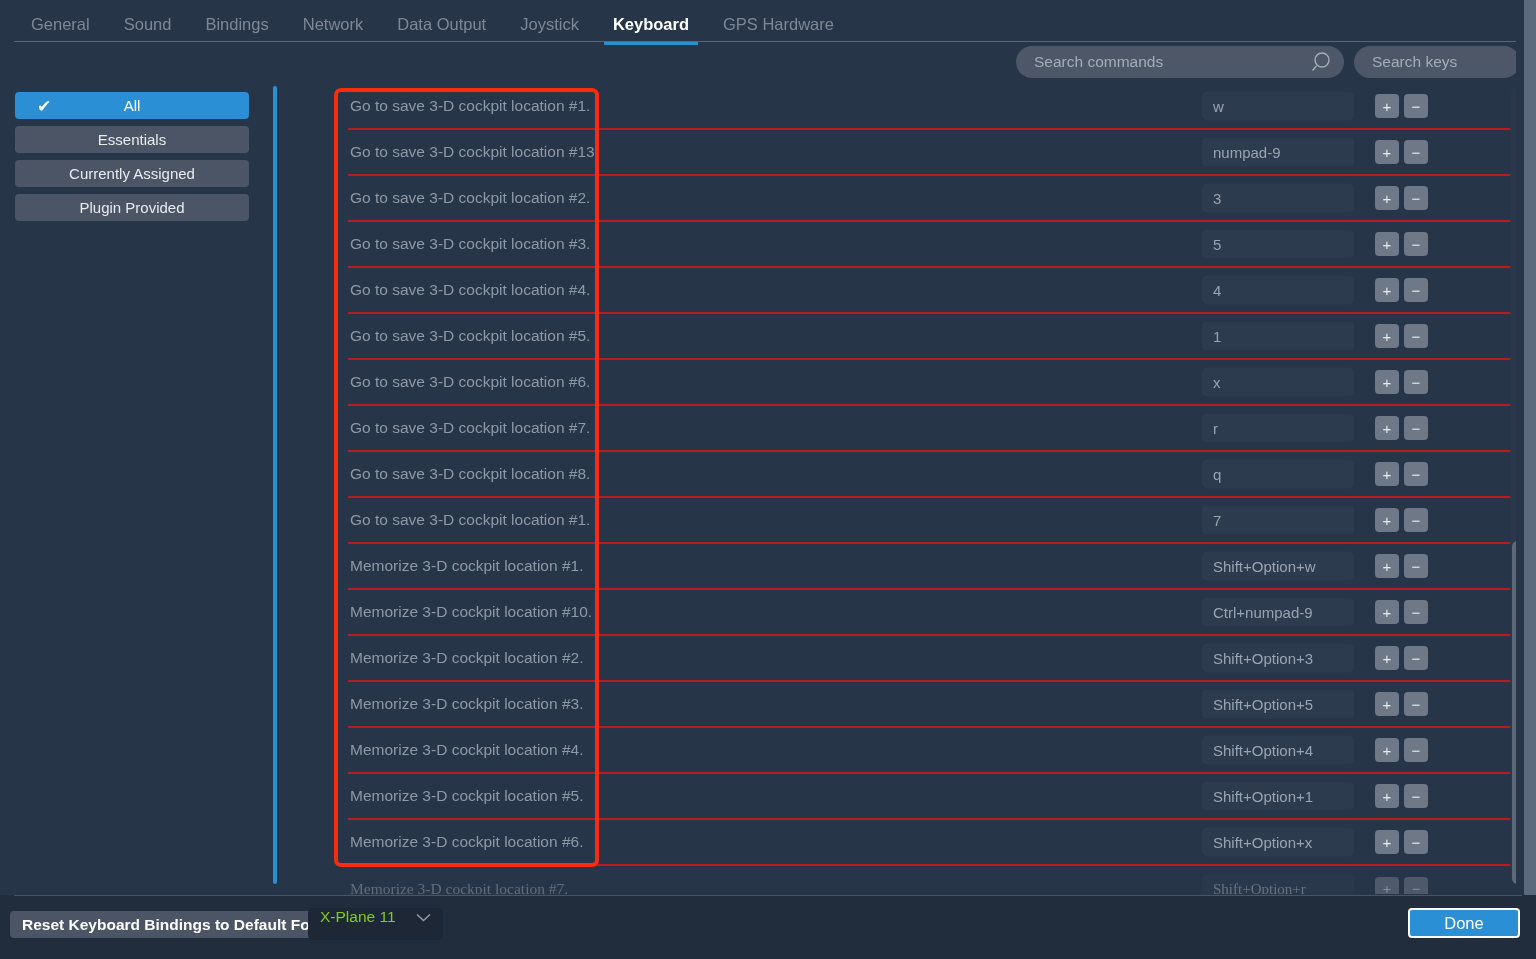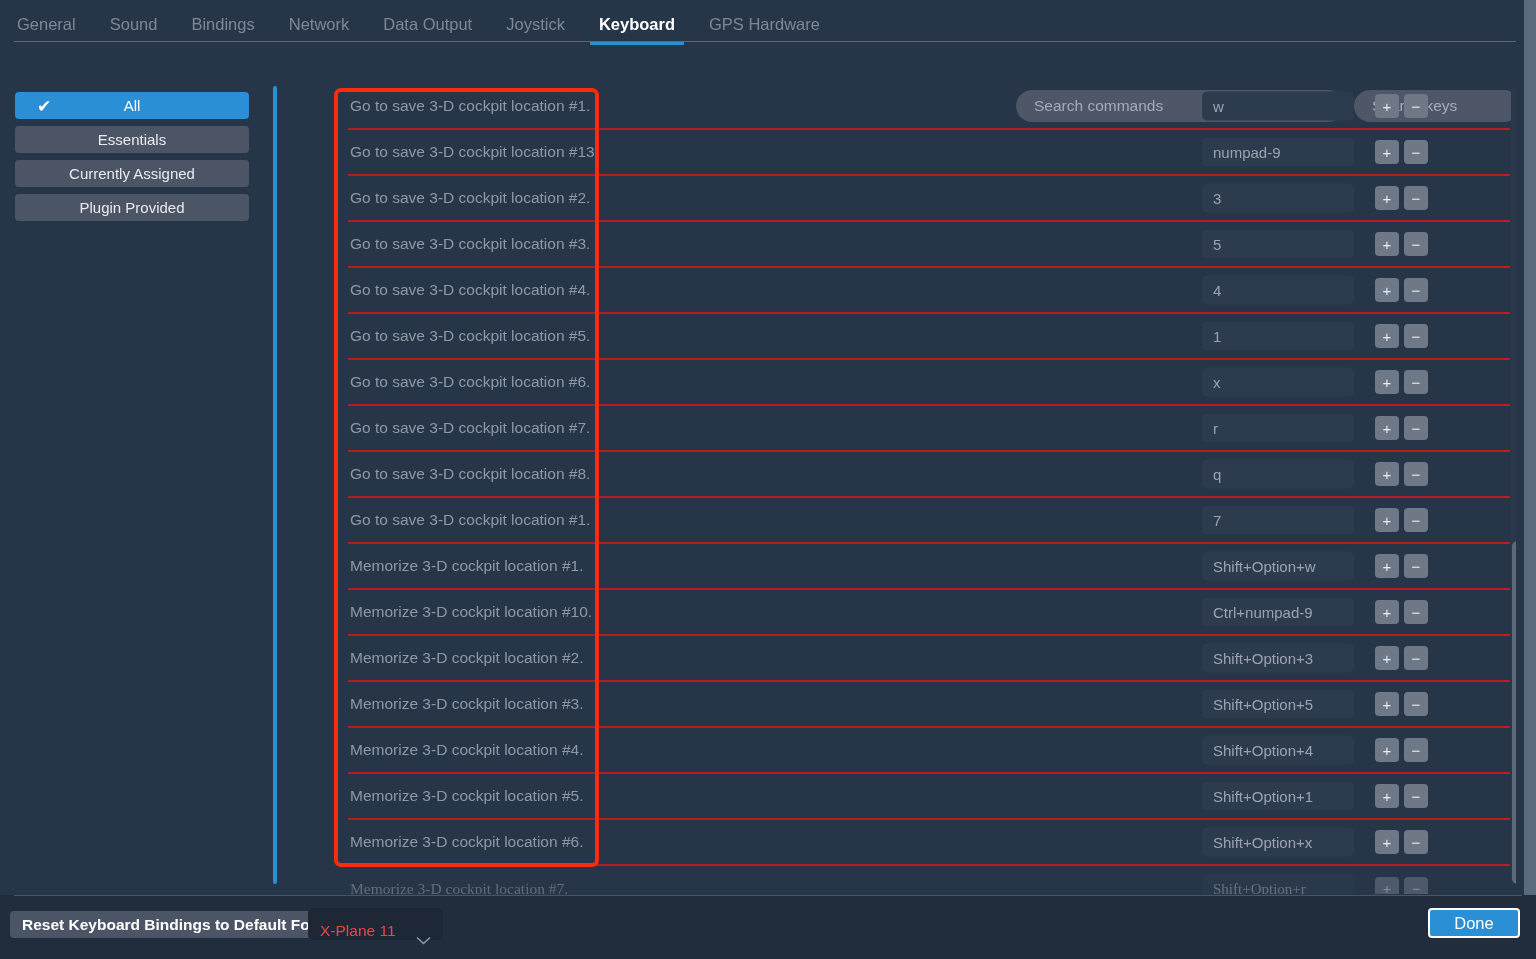--- a/index.html
+++ b/index.html
@@ -15,21 +15,21 @@
     background: #273549;
   }
 
   
   .tabbar {
     position: absolute; top: 0; left: 0; width: 1536px; height: 44px;
     background: #273549;
   }
   .tabs {
     display: flex; align-items: flex-end; height: 43px;
-    gap: 0px;
+    padding-left: 14px; gap: 0px;
   }
   .tab {
     position: relative;
     padding: 0 17px 11px 17px;
     font-size: 16.5px;
     color: #7d8897;
     line-height: 1;
     cursor: pointer;
     white-space: nowrap;
   }
@@ -43,21 +43,21 @@
     height: 1px; background: #5c6675;
   }
 
   
   .searchzone {
     position: absolute; top: 44px; left: 0; width: 1536px; height: 40px;
   }
   .searchbox {
     position: absolute; top: 2px; height: 32px;
     background: #4d5767; border-radius: 16px;
-    display: flex; align-items: center; margin-top: 44px;
+    display: flex; align-items: center;
   }
   .searchbox input {
     flex: 1; background: transparent; border: none; outline: none;
     color: #cfd5dd; font-size: 15.5px;
     font-family: "Liberation Sans", sans-serif;
     padding: 0 4px 0 18px;
   }
   .searchbox input::placeholder { color: #a4acb8; }
   #search-commands-box { left: 1016px; width: 328px; }
   #search-keys-box { left: 1354px; width: 166px; }
@@ -176,27 +176,27 @@
     height: 27px; padding: 0 12px;
     background: #4b5566; border-radius: 4px;
     color: #ffffff; font-size: 15.5px; font-weight: 600;
     display: flex; align-items: center; cursor: pointer;
     white-space: nowrap;
   }
   .dropdown {
     position: absolute; left: 308px; top: 13px;
     height: 32px; padding: 0 12px;
     background: #1d2736; border-radius: 5px;
-    color: #ef4444; font-size: 15.5px;
-    display: flex; align-items: flex-end; gap: 20px; cursor: pointer;
+    color: #84cc16; font-size: 15.5px;
+    display: flex; align-items: flex-start; gap: 20px; cursor: pointer;
   }
   .chev { width: 15px; height: 9px; display: block; }
   .done-btn {
     position: absolute; right: 16px; top: 13px;
-    width: 92px; height: 30px;
+    width: 112px; height: 30px;
     background: #2a8fd4; border: 2px solid #ffffff; border-radius: 4px;
     color: #ffffff; font-size: 16.5px;
     display: flex; align-items: center; justify-content: center;
     cursor: pointer;
   }
 </style>
 </head>
 <body>
 
 <div id="app">

